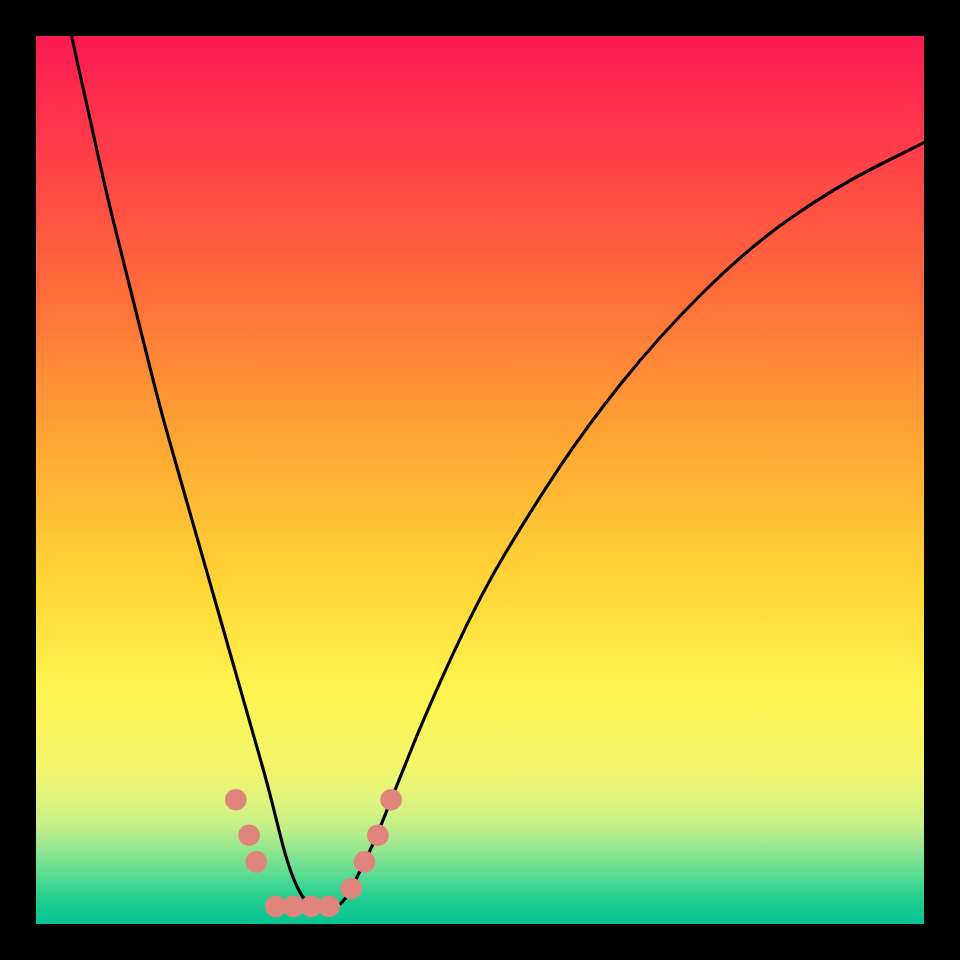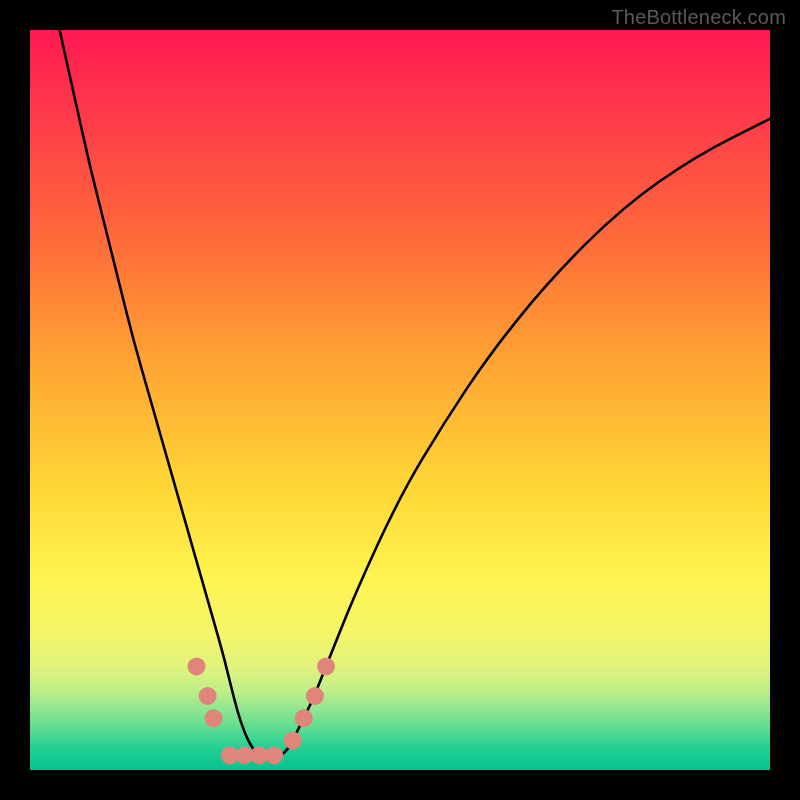--- a/index.html
+++ b/index.html
@@ -74,14 +74,13 @@
         <circle cx="199.8" cy="725.2" r="9" fill="#e0857c"></circle>
         <circle cx="214.6" cy="725.2" r="9" fill="#e0857c"></circle>
         <circle cx="229.4" cy="725.2" r="9" fill="#e0857c"></circle>
         <circle cx="244.20000000000002" cy="725.2" r="9" fill="#e0857c"></circle>
         <circle cx="262.7" cy="710.4" r="9" fill="#e0857c"></circle>
         <circle cx="273.8" cy="688.2" r="9" fill="#e0857c"></circle>
         <circle cx="284.90000000000003" cy="666" r="9" fill="#e0857c"></circle>
         <circle cx="296" cy="636.4" r="9" fill="#e0857c"></circle>
       </svg>
   </div>
-  <div class="attribution">TheBottleneck.com</div>
 </div>
 
 </body></html>

